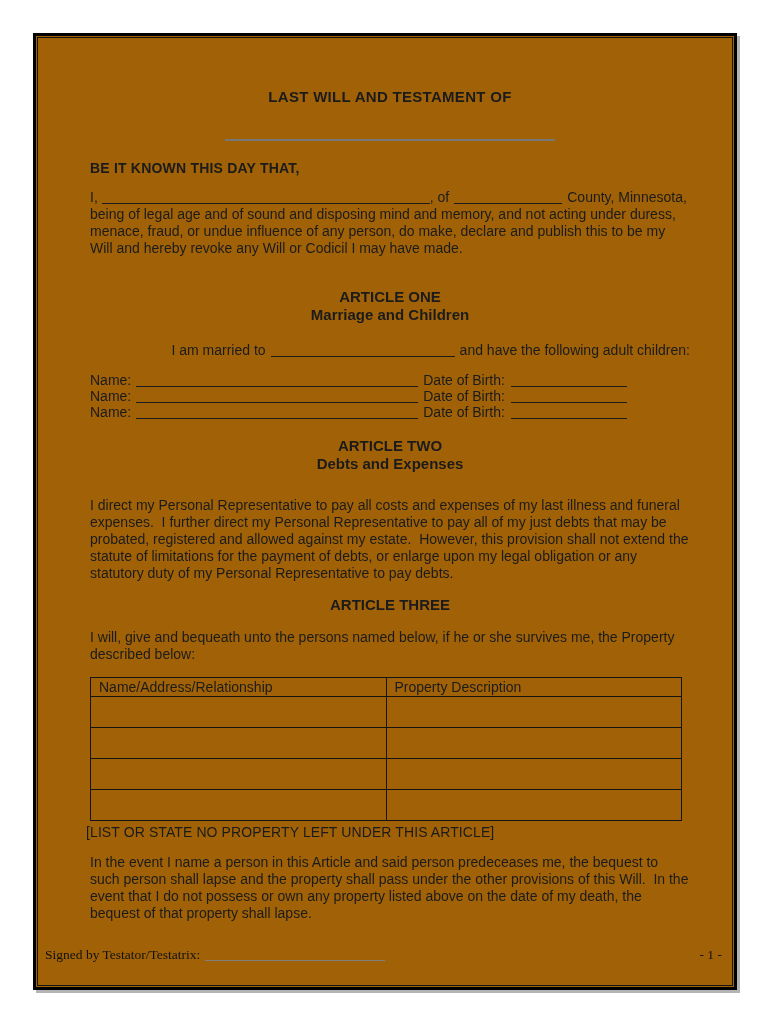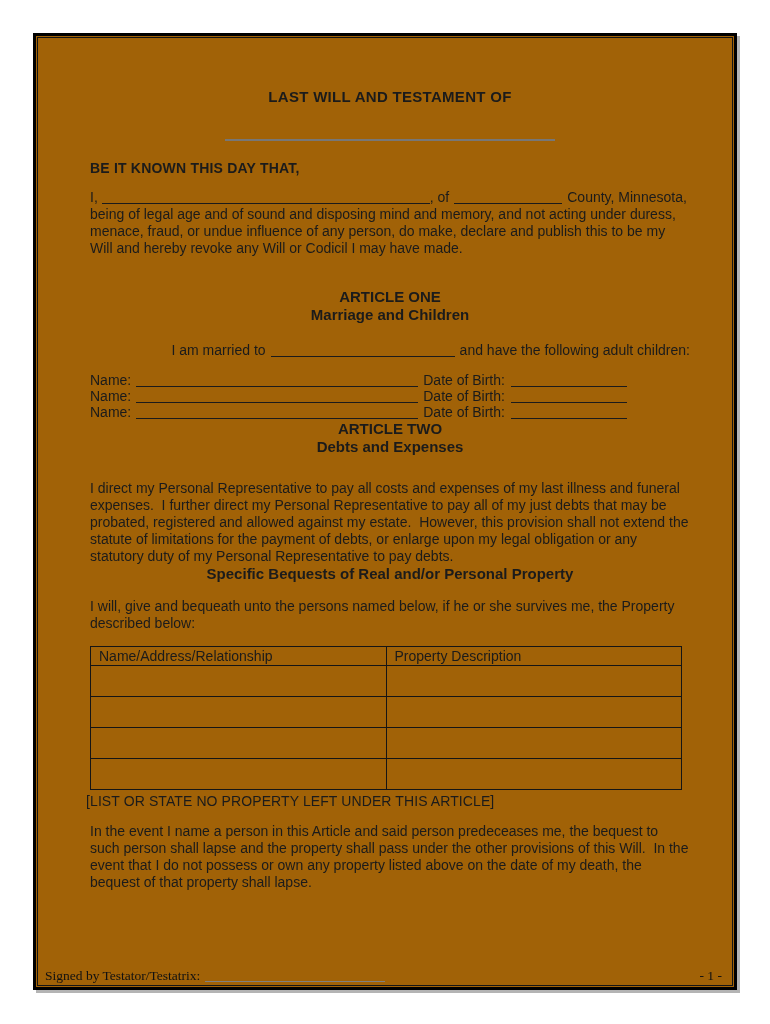--- a/index.html
+++ b/index.html
@@ -79,21 +79,21 @@
   .b-child   { width: 282px; margin-left: 5px; margin-right: 5px; }
   .b-dob     { width: 116px; margin-left: 6px; }
   .b-sign    { width: 180px; margin-left: 5px; border-bottom: 1px solid #808080; }
   .article-head {
     text-align: center;
     font-weight: bold;
     font-size: 15px;
     line-height: 18px;
   }
   .a1 { margin-top: 31px; }
-  .a2 { }
+  .a2 { margin-top: 17px; }
   .a3 { margin-top: 14px; }
   .married-line { margin-top: 18px; text-align: right; }
   .children { margin-top: 13px; line-height: 16px; }
   .child-row { white-space: nowrap; }
   .p-debts { margin-top: 24px; }
   .p-bequeath { margin-top: 15px; }
   .bequest-table {
     margin-top: 14px;
     width: 592px;
     border-collapse: collapse;
@@ -116,21 +116,21 @@
   .no-property-note {
     margin-top: 3px;
     margin-left: -4px;
     letter-spacing: 0.1px;
   }
   .p-lapse { margin-top: 13px; }
   .footer {
     position: absolute;
     left: 7px;
     right: 10px;
-    bottom: 1px;
+    bottom: 22px;
     display: flex;
     justify-content: space-between;
     align-items: flex-start;
     font-family: "Liberation Serif", serif;
     font-size: 13.5px;
     color: #111111;
   }
 </style>
 </head>
 <body>
@@ -160,21 +160,21 @@
           <div class="child-row"><span>Name:</span><span class="blank b-child"></span><span>Date of Birth:</span><span class="blank b-dob"></span></div>
           <div class="child-row"><span>Name:</span><span class="blank b-child"></span><span>Date of Birth:</span><span class="blank b-dob"></span></div>
           <div class="child-row"><span>Name:</span><span class="blank b-child"></span><span>Date of Birth:</span><span class="blank b-dob"></span></div>
         </div>
 
         <div class="article-head a2">ARTICLE TWO</div>
         <div class="article-head">Debts and Expenses</div>
 
         <p class="para p-debts">I direct my Personal Representative to pay all costs and expenses of my last illness and funeral expenses.  I further direct my Personal Representative to pay all of my just debts that may be probated, registered and allowed against my estate.  However, this provision shall not extend the statute of limitations for the payment of debts, or enlarge upon my legal obligation or any statutory duty of my Personal Representative to pay debts.</p>
 
-        <div class="article-head">Specific Bequests of Real and/or Personal Property</div>
+        <div class="article-head a3">ARTICLE THREE</div>
 
         <p class="para p-bequeath">I will, give and bequeath unto the persons named below, if he or she survives me, the Property described below:</p>
 
         <table class="bequest-table">
           <thead>
             <tr>
               <th>Name/Address/Relationship</th>
               <th>Property Description</th>
             </tr>
           </thead>

